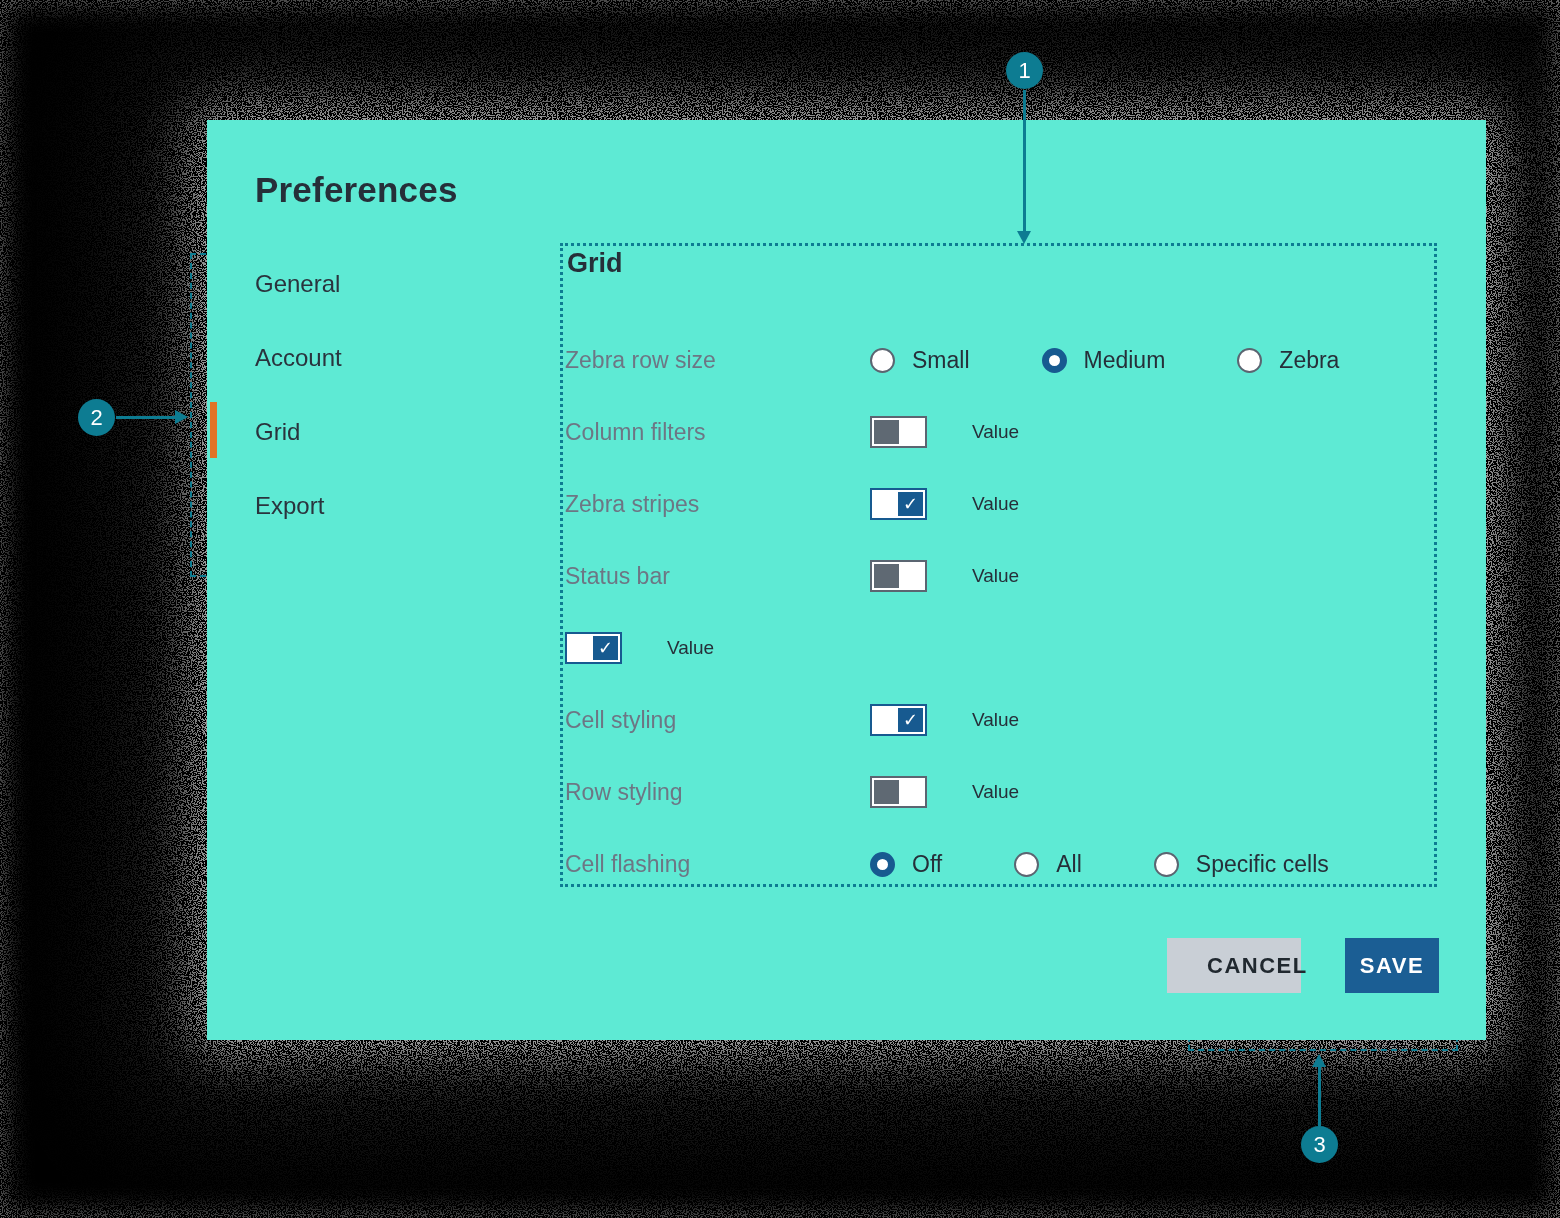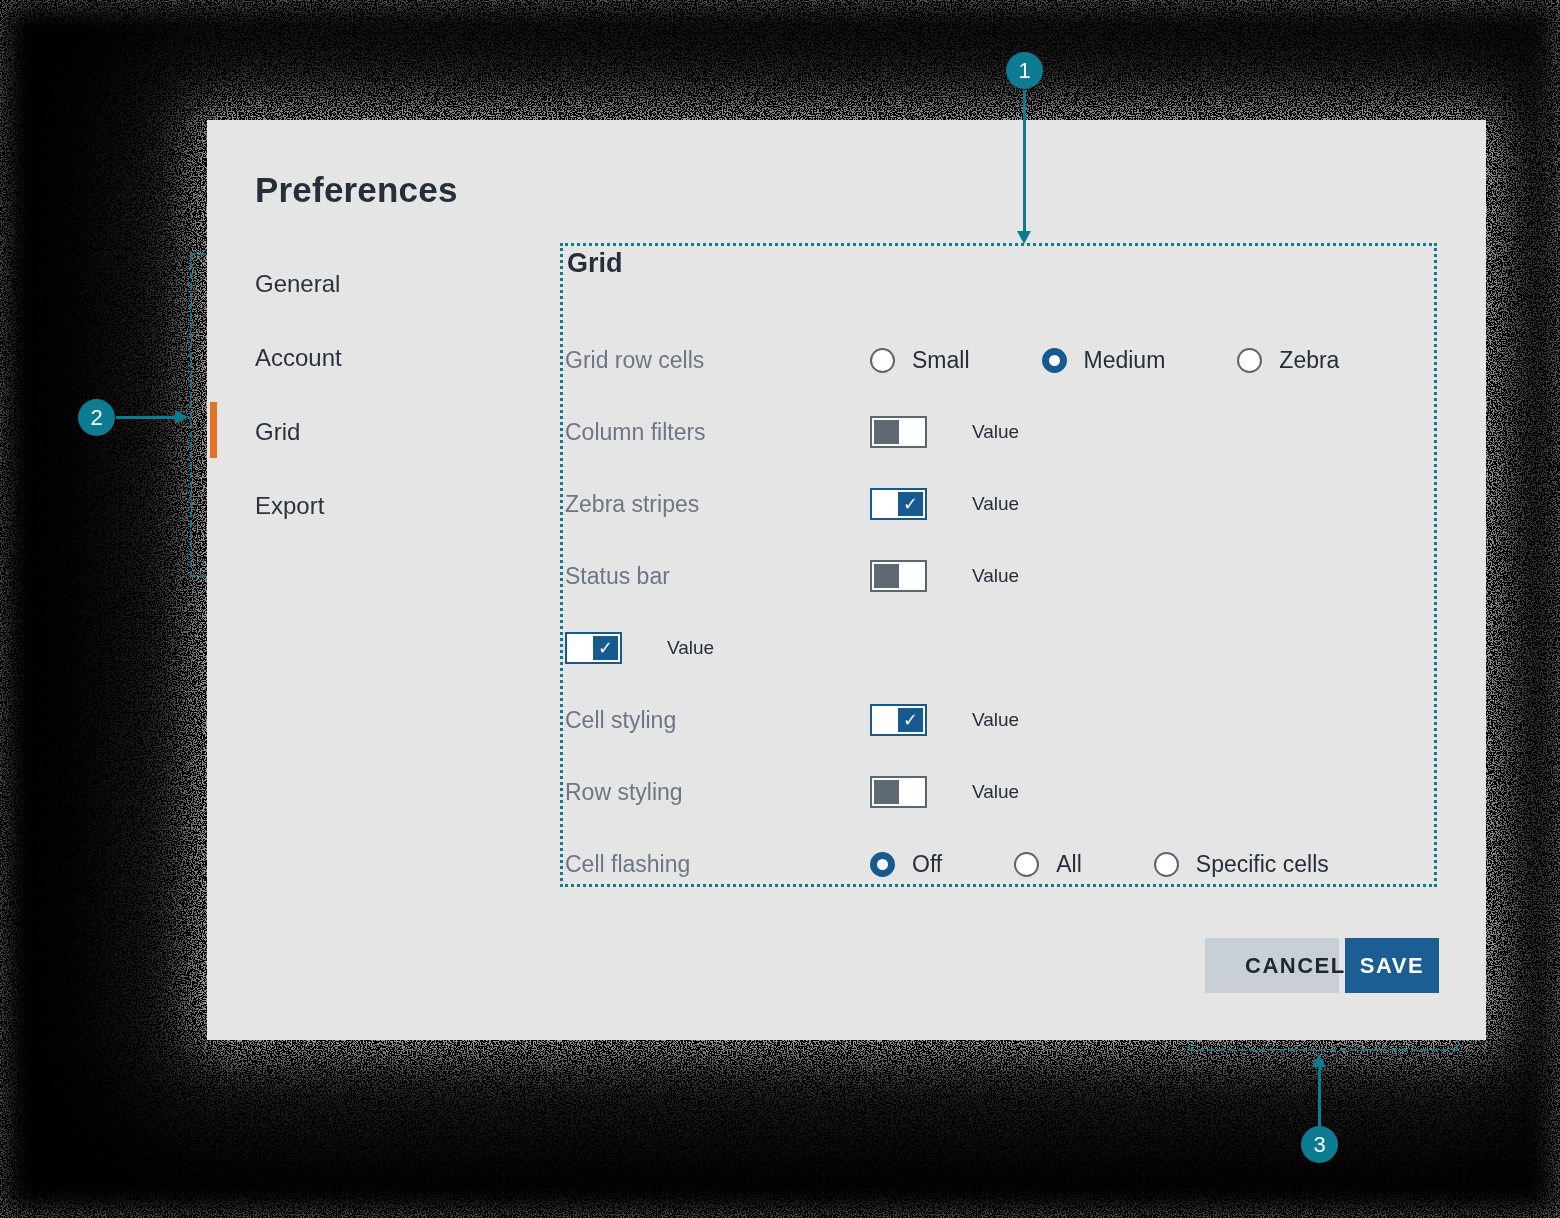--- a/index.html
+++ b/index.html
@@ -16,21 +16,21 @@
   .edge-glow { position:absolute; inset:-2px; z-index:1;
           box-shadow:inset 0 0 28px 6px rgba(255,255,255,.45); }
   .noise { position:absolute; left:0; top:0; z-index:2; pointer-events:none; }
 
   
   .ann-rect { position:absolute; border:2px dashed var(--teal); z-index:3; box-sizing:border-box; }
   .ann-rect-sidebar { left:190px; top:253px; width:360px; height:324px; }
   .ann-rect-footer  { left:1188px; top:990px; width:270px; height:61px; }
 
   .card { position:absolute; left:207px; top:120px; width:1279px; height:920px;
-          background:#e5e5e5; z-index:4; }
+          background:#5eead4; z-index:4; }
 
   .title { position:absolute; left:48px; top:50px; margin:0; font-size:35px; font-weight:700;
            color:var(--text-dark); letter-spacing:.2px; }
 
   .sidebar { position:absolute; left:48px; top:150px; width:260px; }
   .sidebar-item { height:74px; font-size:24px; color:#2a333d; cursor:pointer; }
   .selected-bar { position:absolute; left:3px; top:282px; width:7px; height:56px; background:var(--orange); }
 
   .panel-outline { position:absolute; left:353px; top:123px; width:877px; height:644px;
                    border:3px dotted var(--teal); box-sizing:border-box; }
@@ -52,21 +52,21 @@
             box-sizing:border-box; background:#fff; flex:none; cursor:pointer; }
   .toggle .knob { position:absolute; top:2px; left:2px; width:25px; height:24px; background:#5f6973; }
   .toggle.checked { border-color:var(--blue); }
   .toggle.checked .knob { left:auto; right:2px; background:var(--blue); color:#fff;
             display:flex; align-items:center; justify-content:center; font-size:18px; font-weight:700; }
   .toggle.checked .knob::after { content:"\2713"; }
   .value-label { margin-left:9px; font-size:19px; color:var(--text-dark); }
 
   .btn { position:absolute; top:818px; height:55px; border:none; cursor:pointer;
          font-family:inherit; font-size:22px; font-weight:700; letter-spacing:1.5px; }
-  .btn-cancel { left:998px; width:134px; background:var(--cancel-gray); color:#20282f;padding-left:40px; }
+  .btn-cancel { left:960px; width:134px; background:var(--cancel-gray); color:#20282f;padding-left:40px; }
   .btn-save   { left:1138px; width:94px; background:var(--save-blue); color:#fff; }
 
   
   .ann-circle { position:absolute; width:37px; height:37px; border-radius:50%; background:var(--teal);
                 color:#fff; font-size:22px; display:flex; align-items:center; justify-content:center; z-index:6; }
   .ann-line { position:absolute; background:var(--teal); z-index:6; }
   .arrow { position:absolute; width:0; height:0; z-index:6; }
   .arrow-down  { border-left:7px solid transparent; border-right:7px solid transparent; border-top:13px solid var(--teal); }
   .arrow-right { border-top:7px solid transparent; border-bottom:7px solid transparent; border-left:13px solid var(--teal); }
   .arrow-up    { border-left:7px solid transparent; border-right:7px solid transparent; border-bottom:13px solid var(--teal); }
@@ -101,21 +101,21 @@
         <div class="sidebar-item">Account</div>
         <div class="sidebar-item selected">Grid</div>
         <div class="sidebar-item">Export</div>
       </nav>
 
     <div class="panel-outline"></div>
     <h2 class="panel-heading">Grid</h2>
 
     <div class="rows" id="rows">
         <div class="row">
-          <div class="row-label">Grid row cells</div>
+          <div class="row-label">Zebra row size</div>
           <div class="row-control">
             <div class="radio-option">
               <span class="radio"></span>
               <span class="radio-label">Small</span>
             </div>
             <div class="radio-option">
               <span class="radio selected"></span>
               <span class="radio-label">Medium</span>
             </div>
             <div class="radio-option">

